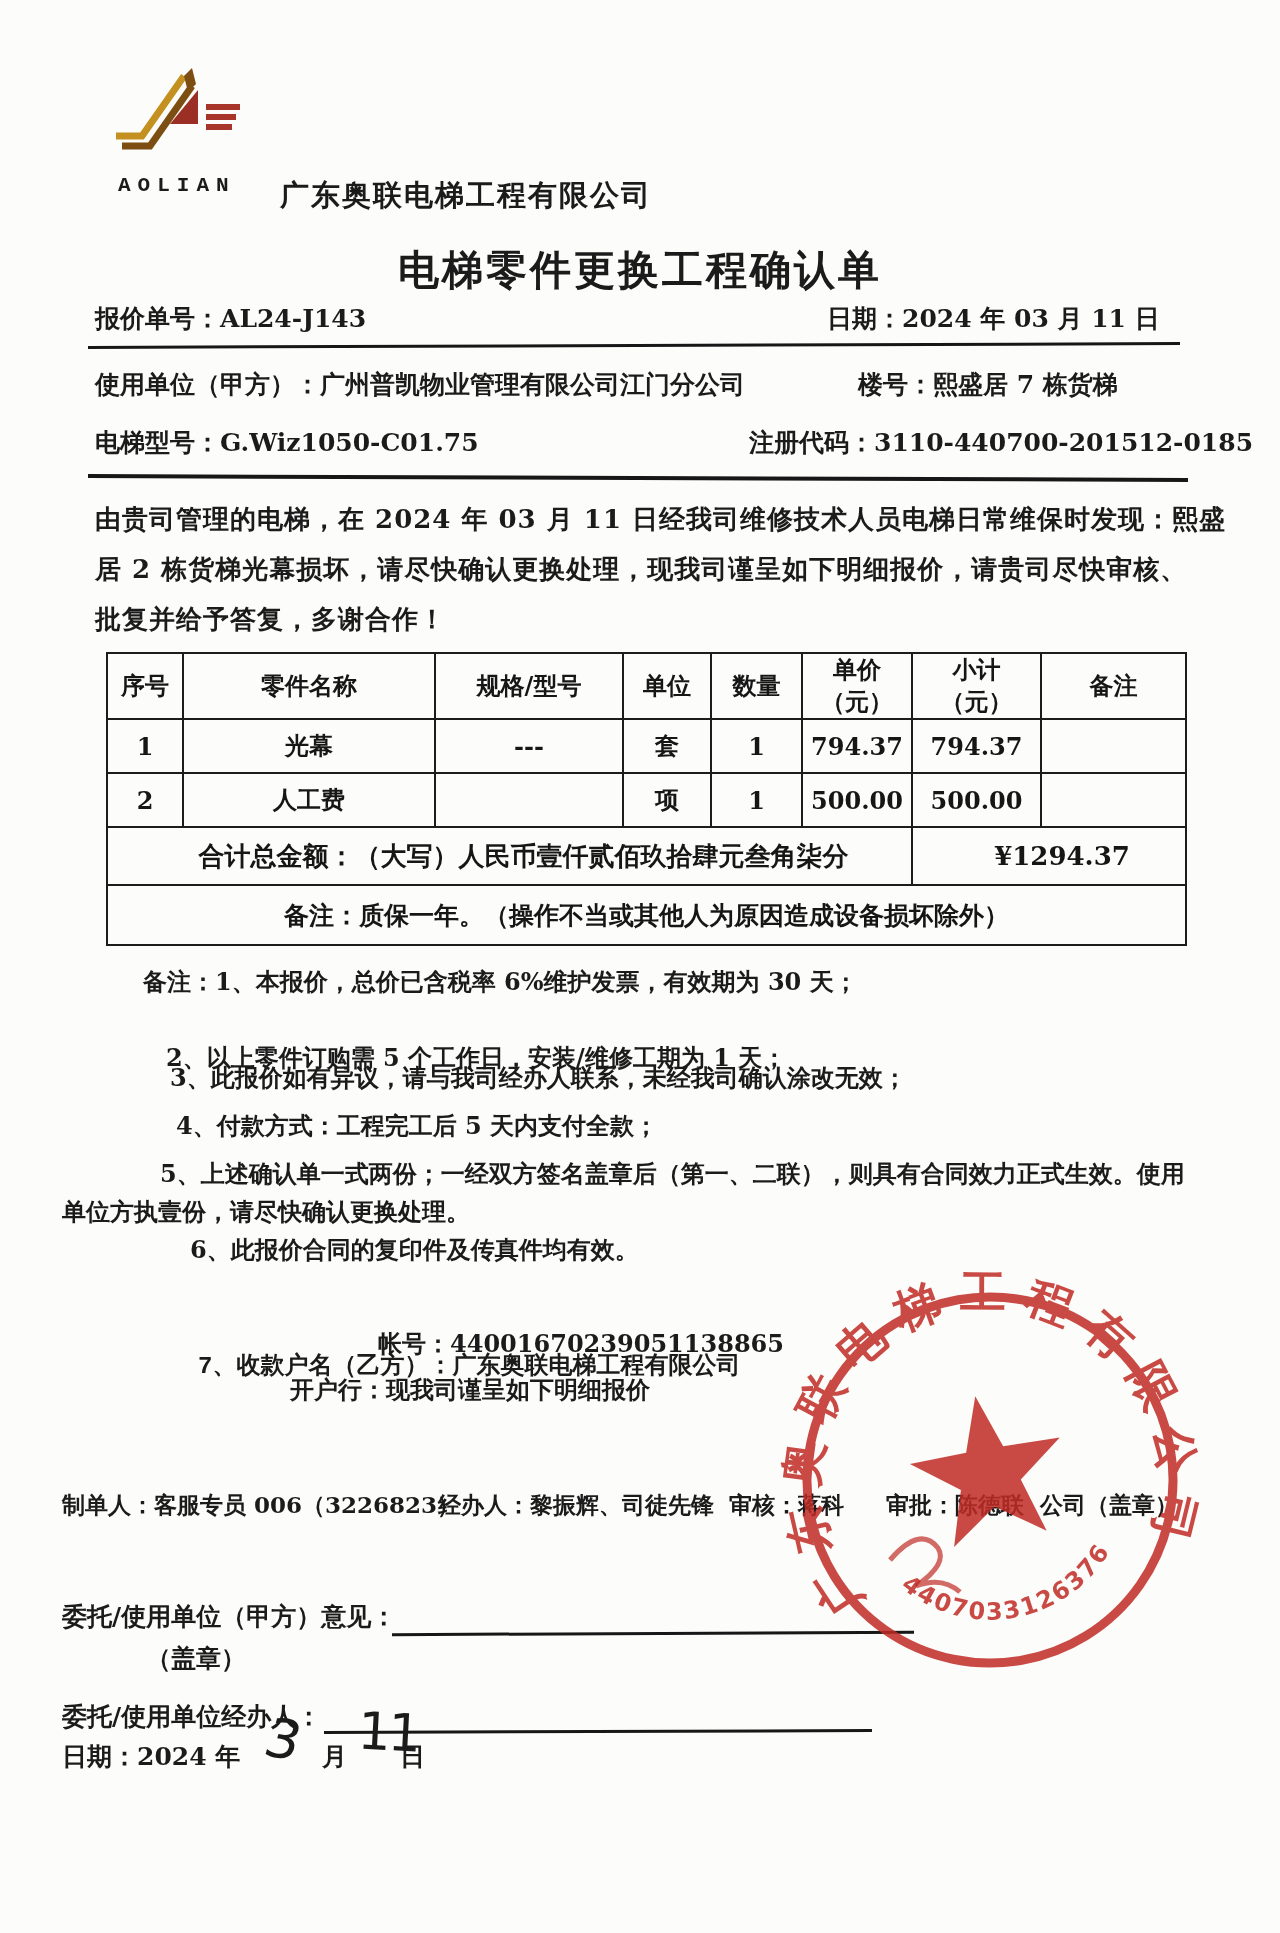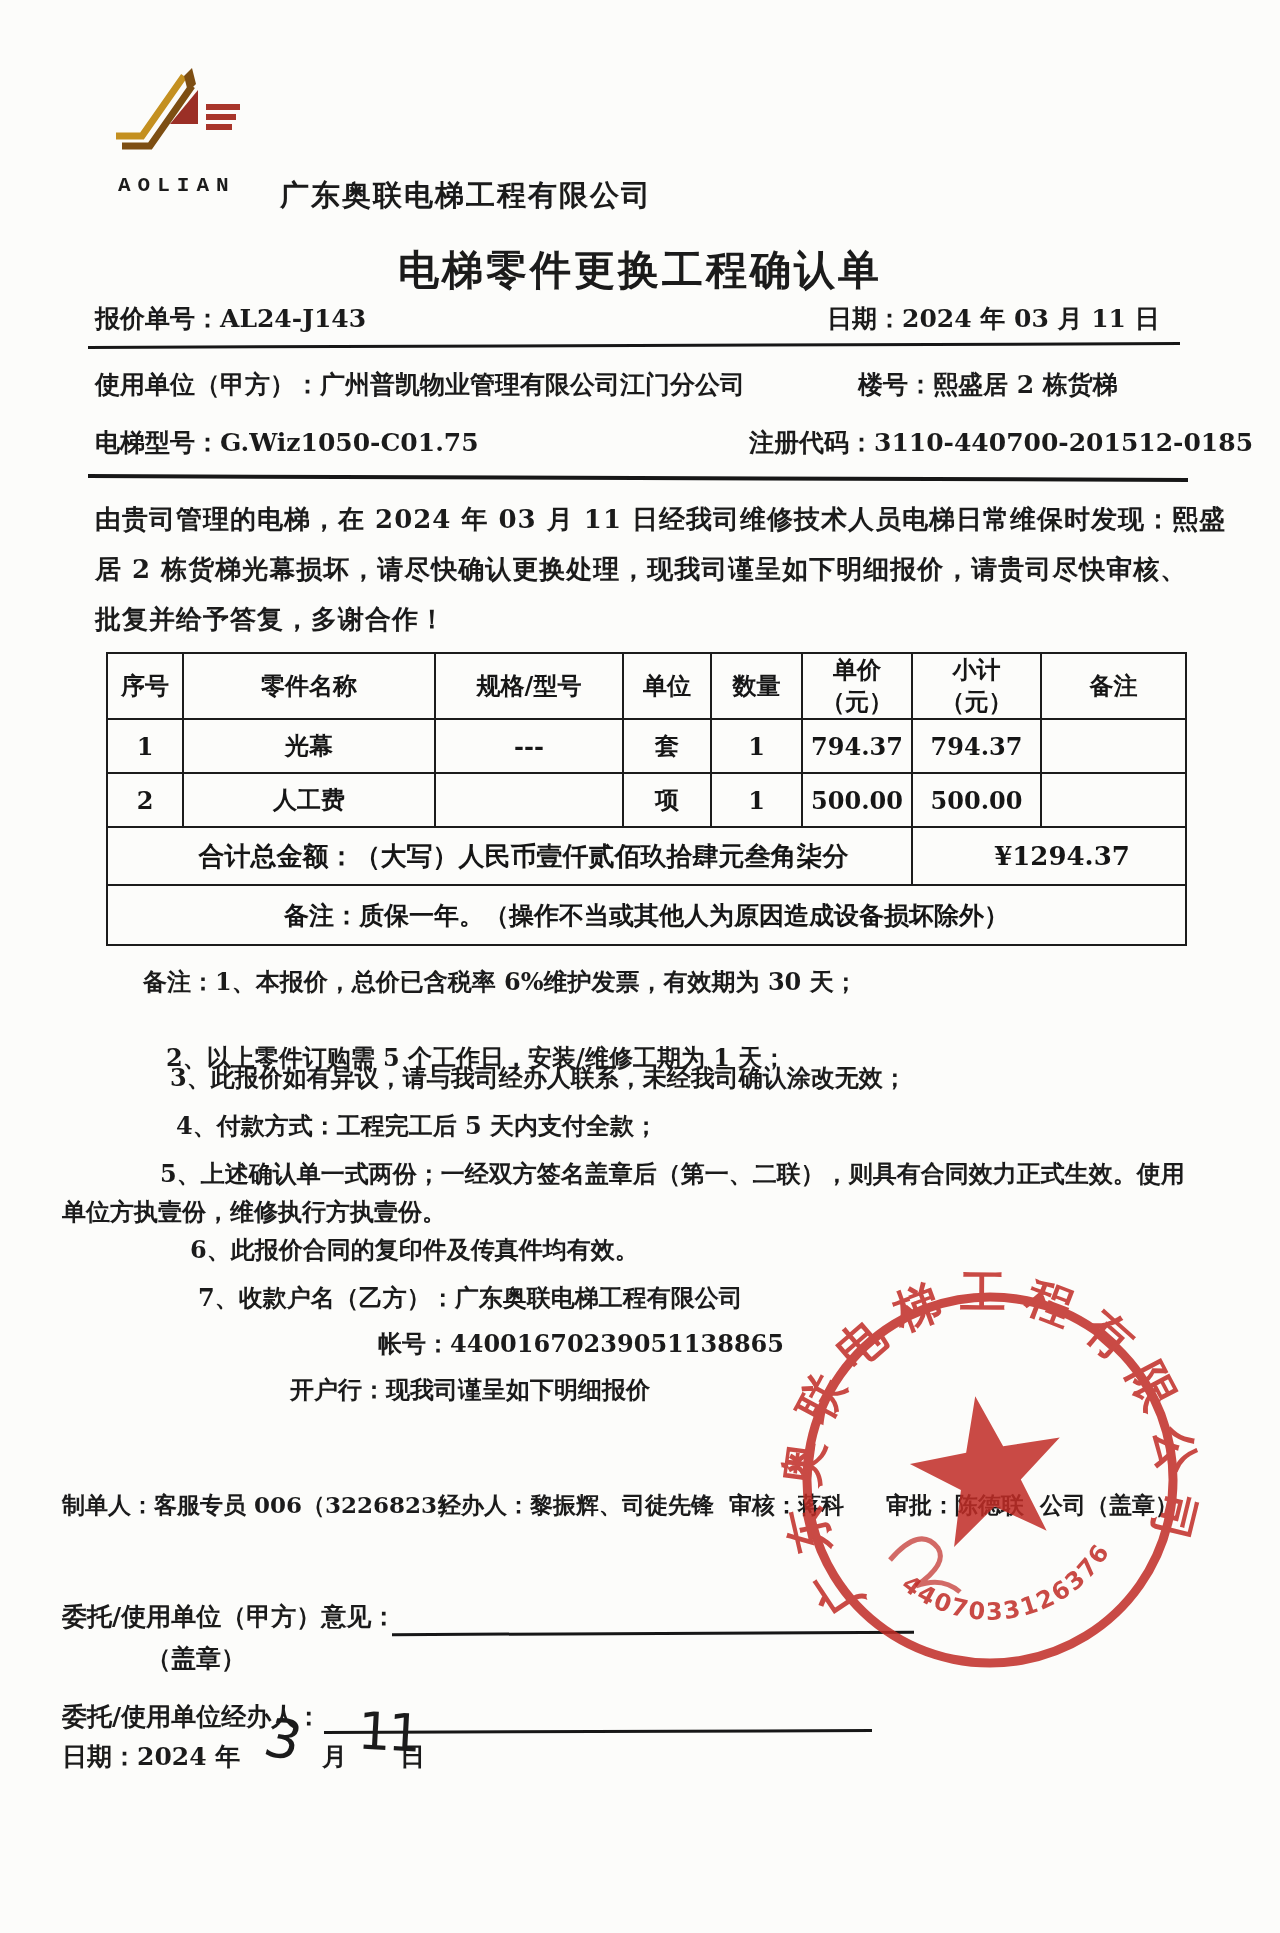--- a/index.html
+++ b/index.html
@@ -51,21 +51,21 @@
   </div>
   <div class="abs meta" style="left:827px;top:302px;">
     <span>日期：</span><span>2024 年 03 月 11 日</span>
   </div>
   <div class="rule" style="left:88px;top:344px;width:1092px;height:3px;transform:rotate(-0.2deg);"></div>
 
   <div class="abs meta" style="left:95px;top:368px;">
     <span>使用单位（甲方）：</span><span>广州普凯物业管理有限公司江门分公司</span>
   </div>
   <div class="abs meta" style="left:858px;top:368px;">
-    <span>楼号：</span><span>熙盛居 2 栋货梯</span>
+    <span>楼号：</span><span>熙盛居 7 栋货梯</span>
   </div>
 
   <div class="abs meta" style="left:95px;top:426px;">
     <span>电梯型号：</span><span>G.Wiz1050-C01.75</span>
   </div>
   <div class="abs meta" style="left:749px;top:426px;">
     <span>注册代码：</span><span>3110-440700-201512-0185</span>
   </div>
   <div class="rule" style="left:88px;top:476px;width:1100px;height:4px;transform:rotate(0.2deg);"></div>
 
@@ -125,23 +125,23 @@
     </tbody>
   </table>
 
   <div class="abs notes" style="left:100px;top:966px;margin-left:43px;">
     <span>备注：</span><span>1、本报价，总价已含税率 6%维护发票，有效期为 30 天；</span>
   </div>
   <div class="abs notes" style="left:166px;top:1014px;margin-top:28px;">2、以上零件订购需 5 个工作日，安装/维修工期为 1 天；</div>
   <div class="abs notes" style="left:170px;top:1062px;">3、此报价如有异议，请与我司经办人联系，未经我司确认涂改无效；</div>
   <div class="abs notes" style="left:176px;top:1110px;">4、付款方式：工程完工后 5 天内支付全款；</div>
   <div class="abs notes" style="left:160px;top:1158px;">5、上述确认单一式两份；一经双方签名盖章后（第一、二联），则具有合同效力正式生效。使用</div>
-  <div class="abs notes" style="left:62px;top:1196px;">单位方执壹份，维修执行方执壹份。</div>
+  <div class="abs notes" style="left:62px;top:1196px;">单位方执壹份，请尽快确认更换处理。</div>
   <div class="abs notes" style="left:190px;top:1234px;">6、此报价合同的复印件及传真件均有效。</div>
-  <div class="abs notes" style="left:198px;top:1282px;">7、收款户名（乙方）：广东奥联电梯工程有限公司</div>
+  <div class="abs notes" style="left:198px;top:1349px;font-family:Liberation Mono, monospace;">7、收款户名（乙方）：广东奥联电梯工程有限公司</div>
   <div class="abs notes" style="left:378px;top:1328px;">帐号：44001670239051138865</div>
   <div class="abs notes" style="left:290px;top:1374px;">开户行：现我司谨呈如下明细报价</div>
 
   <div class="abs foot" style="left:62px;top:1490px;">制单人：客服专员 006（3226823）</div>
   <div class="abs foot" style="left:438px;top:1490px;">经办人：黎振辉、司徒先锋</div>
   <div class="abs foot" style="left:729px;top:1490px;">审核：蒋科</div>
   <div class="abs foot" style="left:886px;top:1490px;">审批：陈德联</div>
   <div class="abs foot" style="left:1040px;top:1490px;">公司（盖章）</div>
 
   <div class="abs foot" style="left:62px;top:1600px;font-size:25px;">委托/使用单位（甲方）意见：</div>

